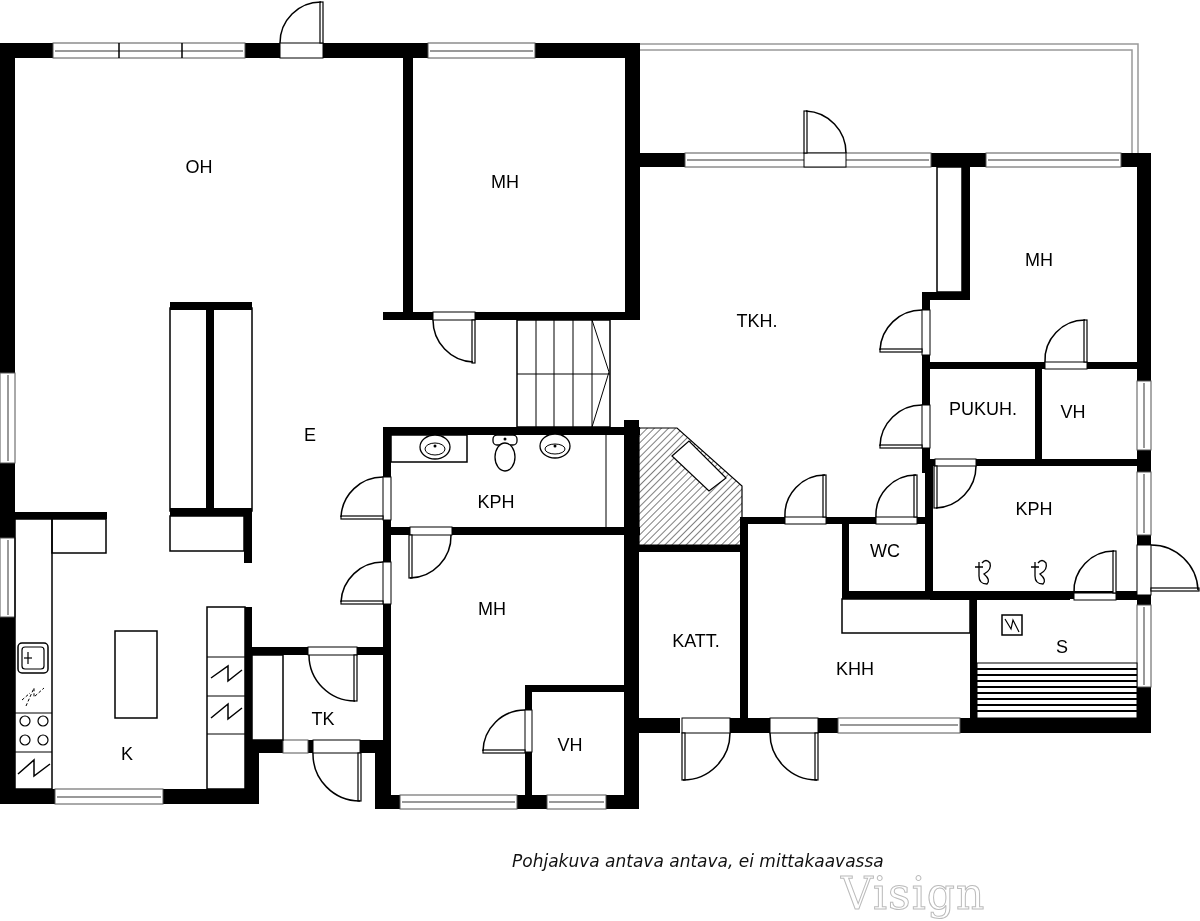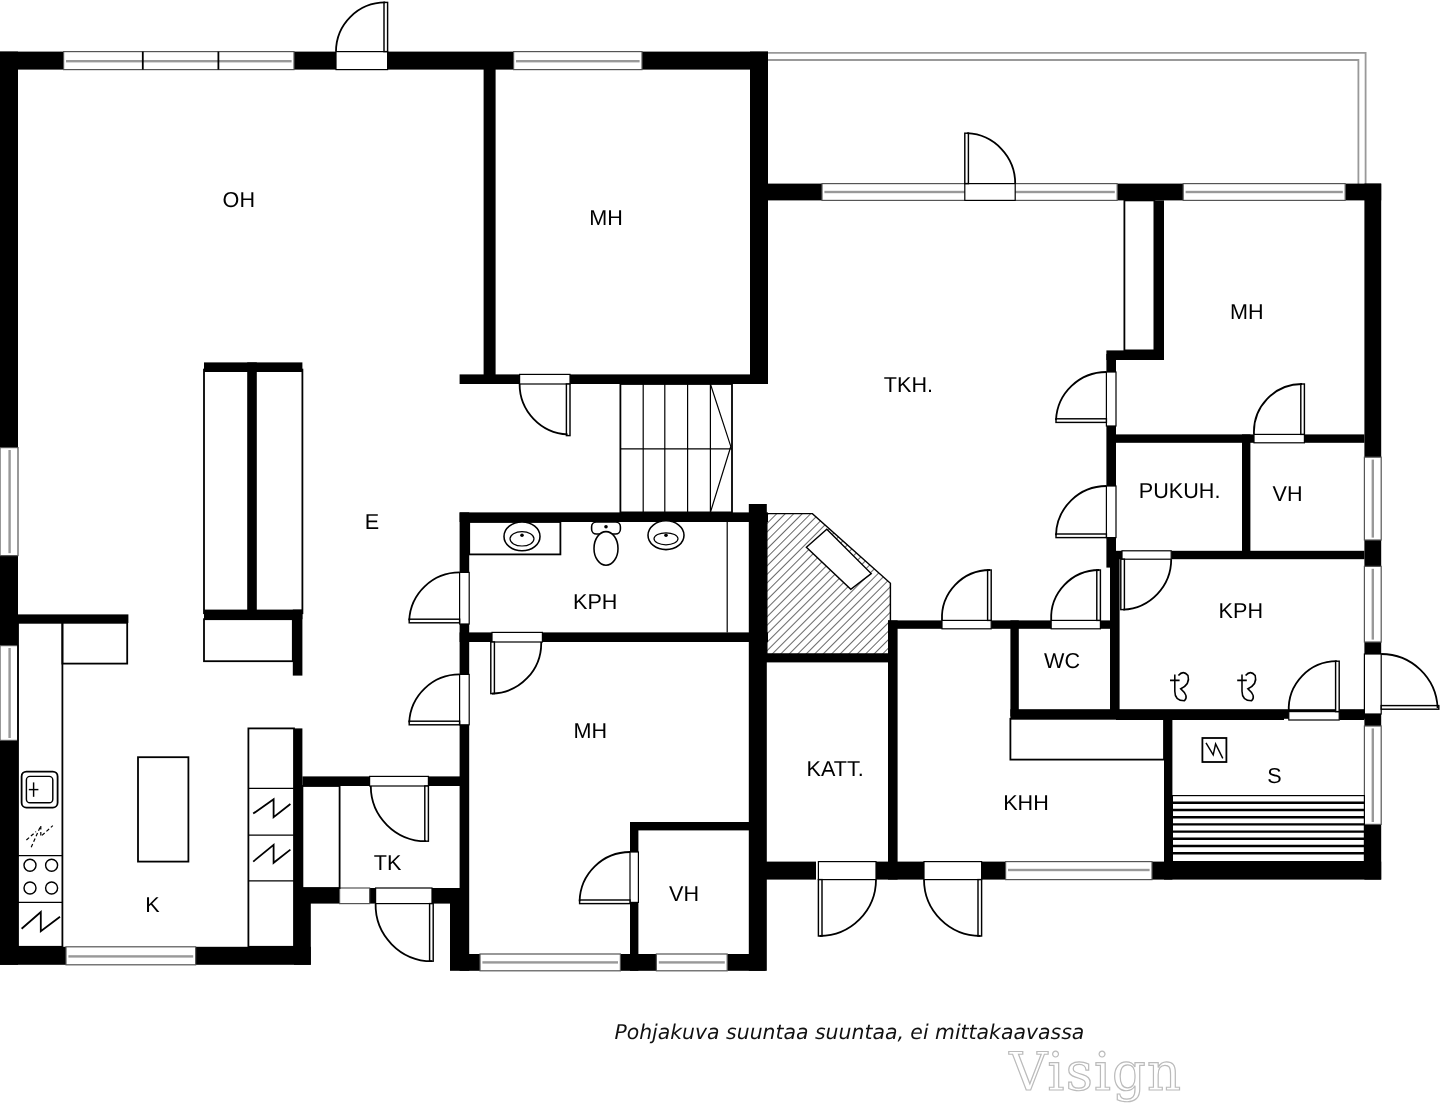--- a/index.html
+++ b/index.html
@@ -386,14 +386,14 @@
     <text class="room-label" x="492" y="610">MH</text>
     <text class="room-label" x="696" y="642">KATT.</text>
     <text class="room-label" x="1062" y="648">S</text>
     <text class="room-label" x="855" y="670">KHH</text>
     <text class="room-label" x="323" y="720">TK</text>
     <text class="room-label" x="570" y="746">VH</text>
     <text class="room-label" x="127" y="755">K</text>
   </g>
 </svg>
 
-<div class="caption">Pohjakuva suuntaa suuntaa, ei mittakaavassa</div>
+<div class="caption">Pohjakuva antava antava, ei mittakaavassa</div>
 <div class="watermark">Visign</div>
 
 </body></html>

